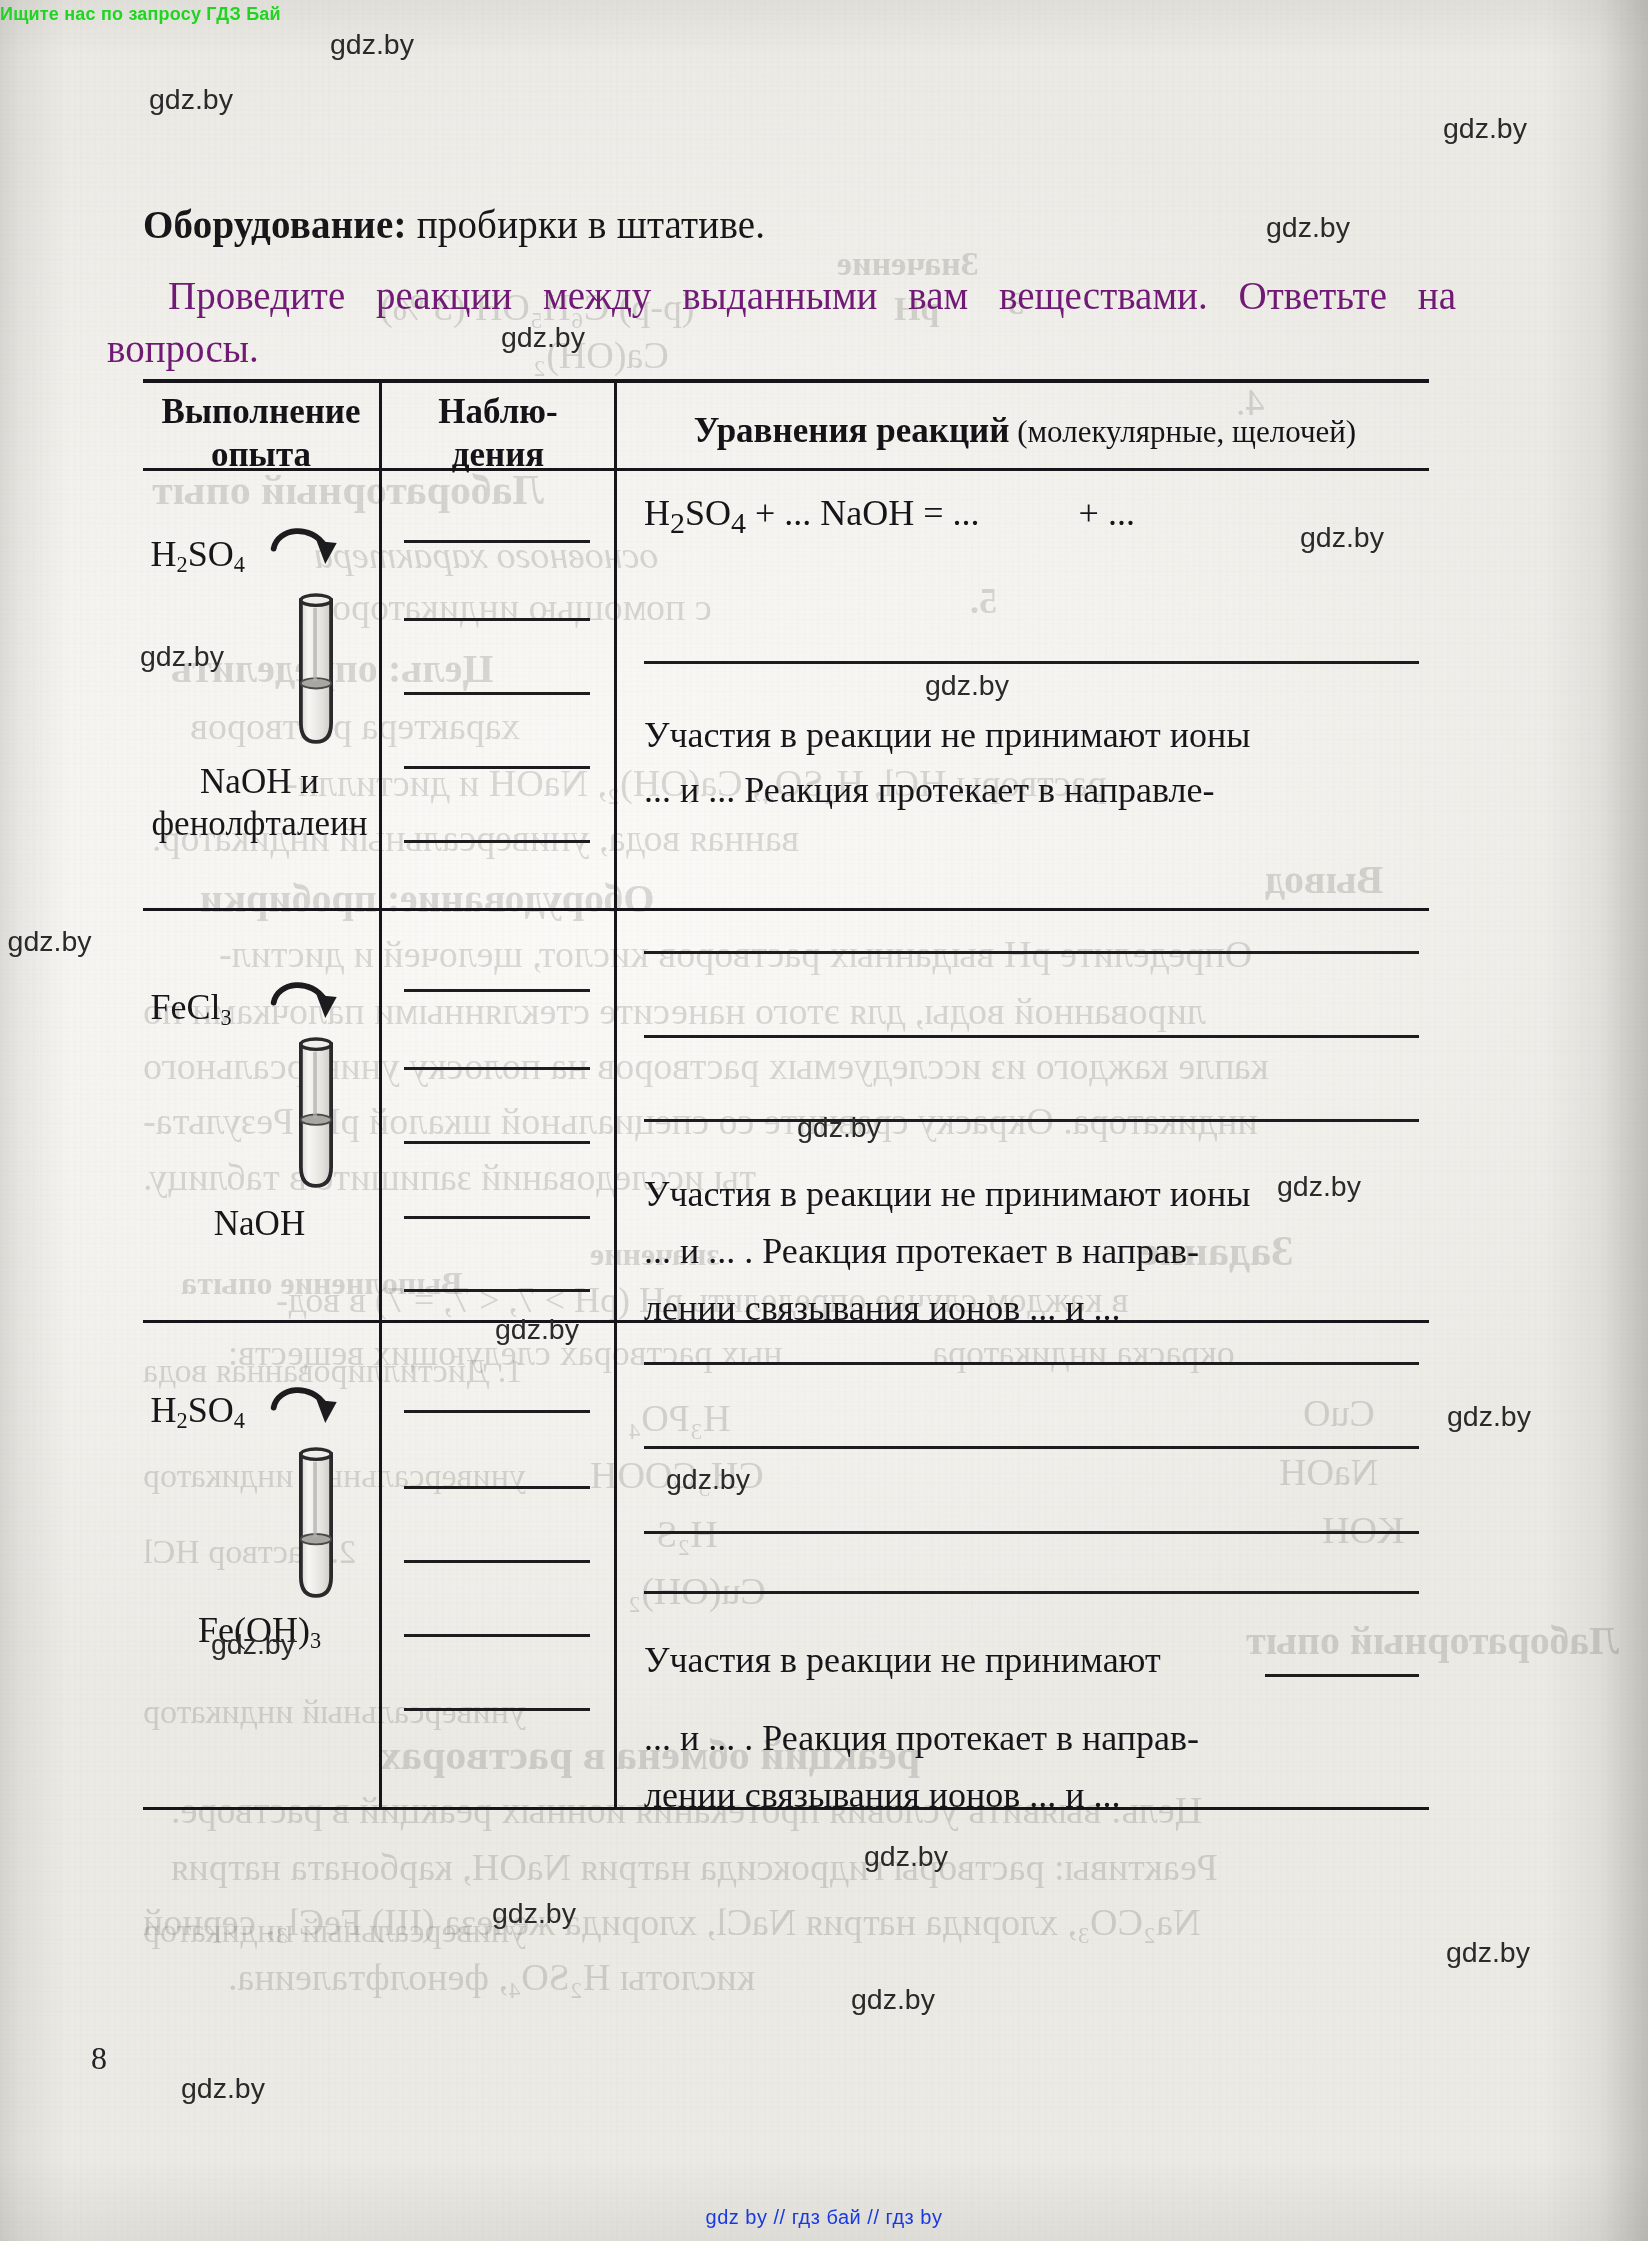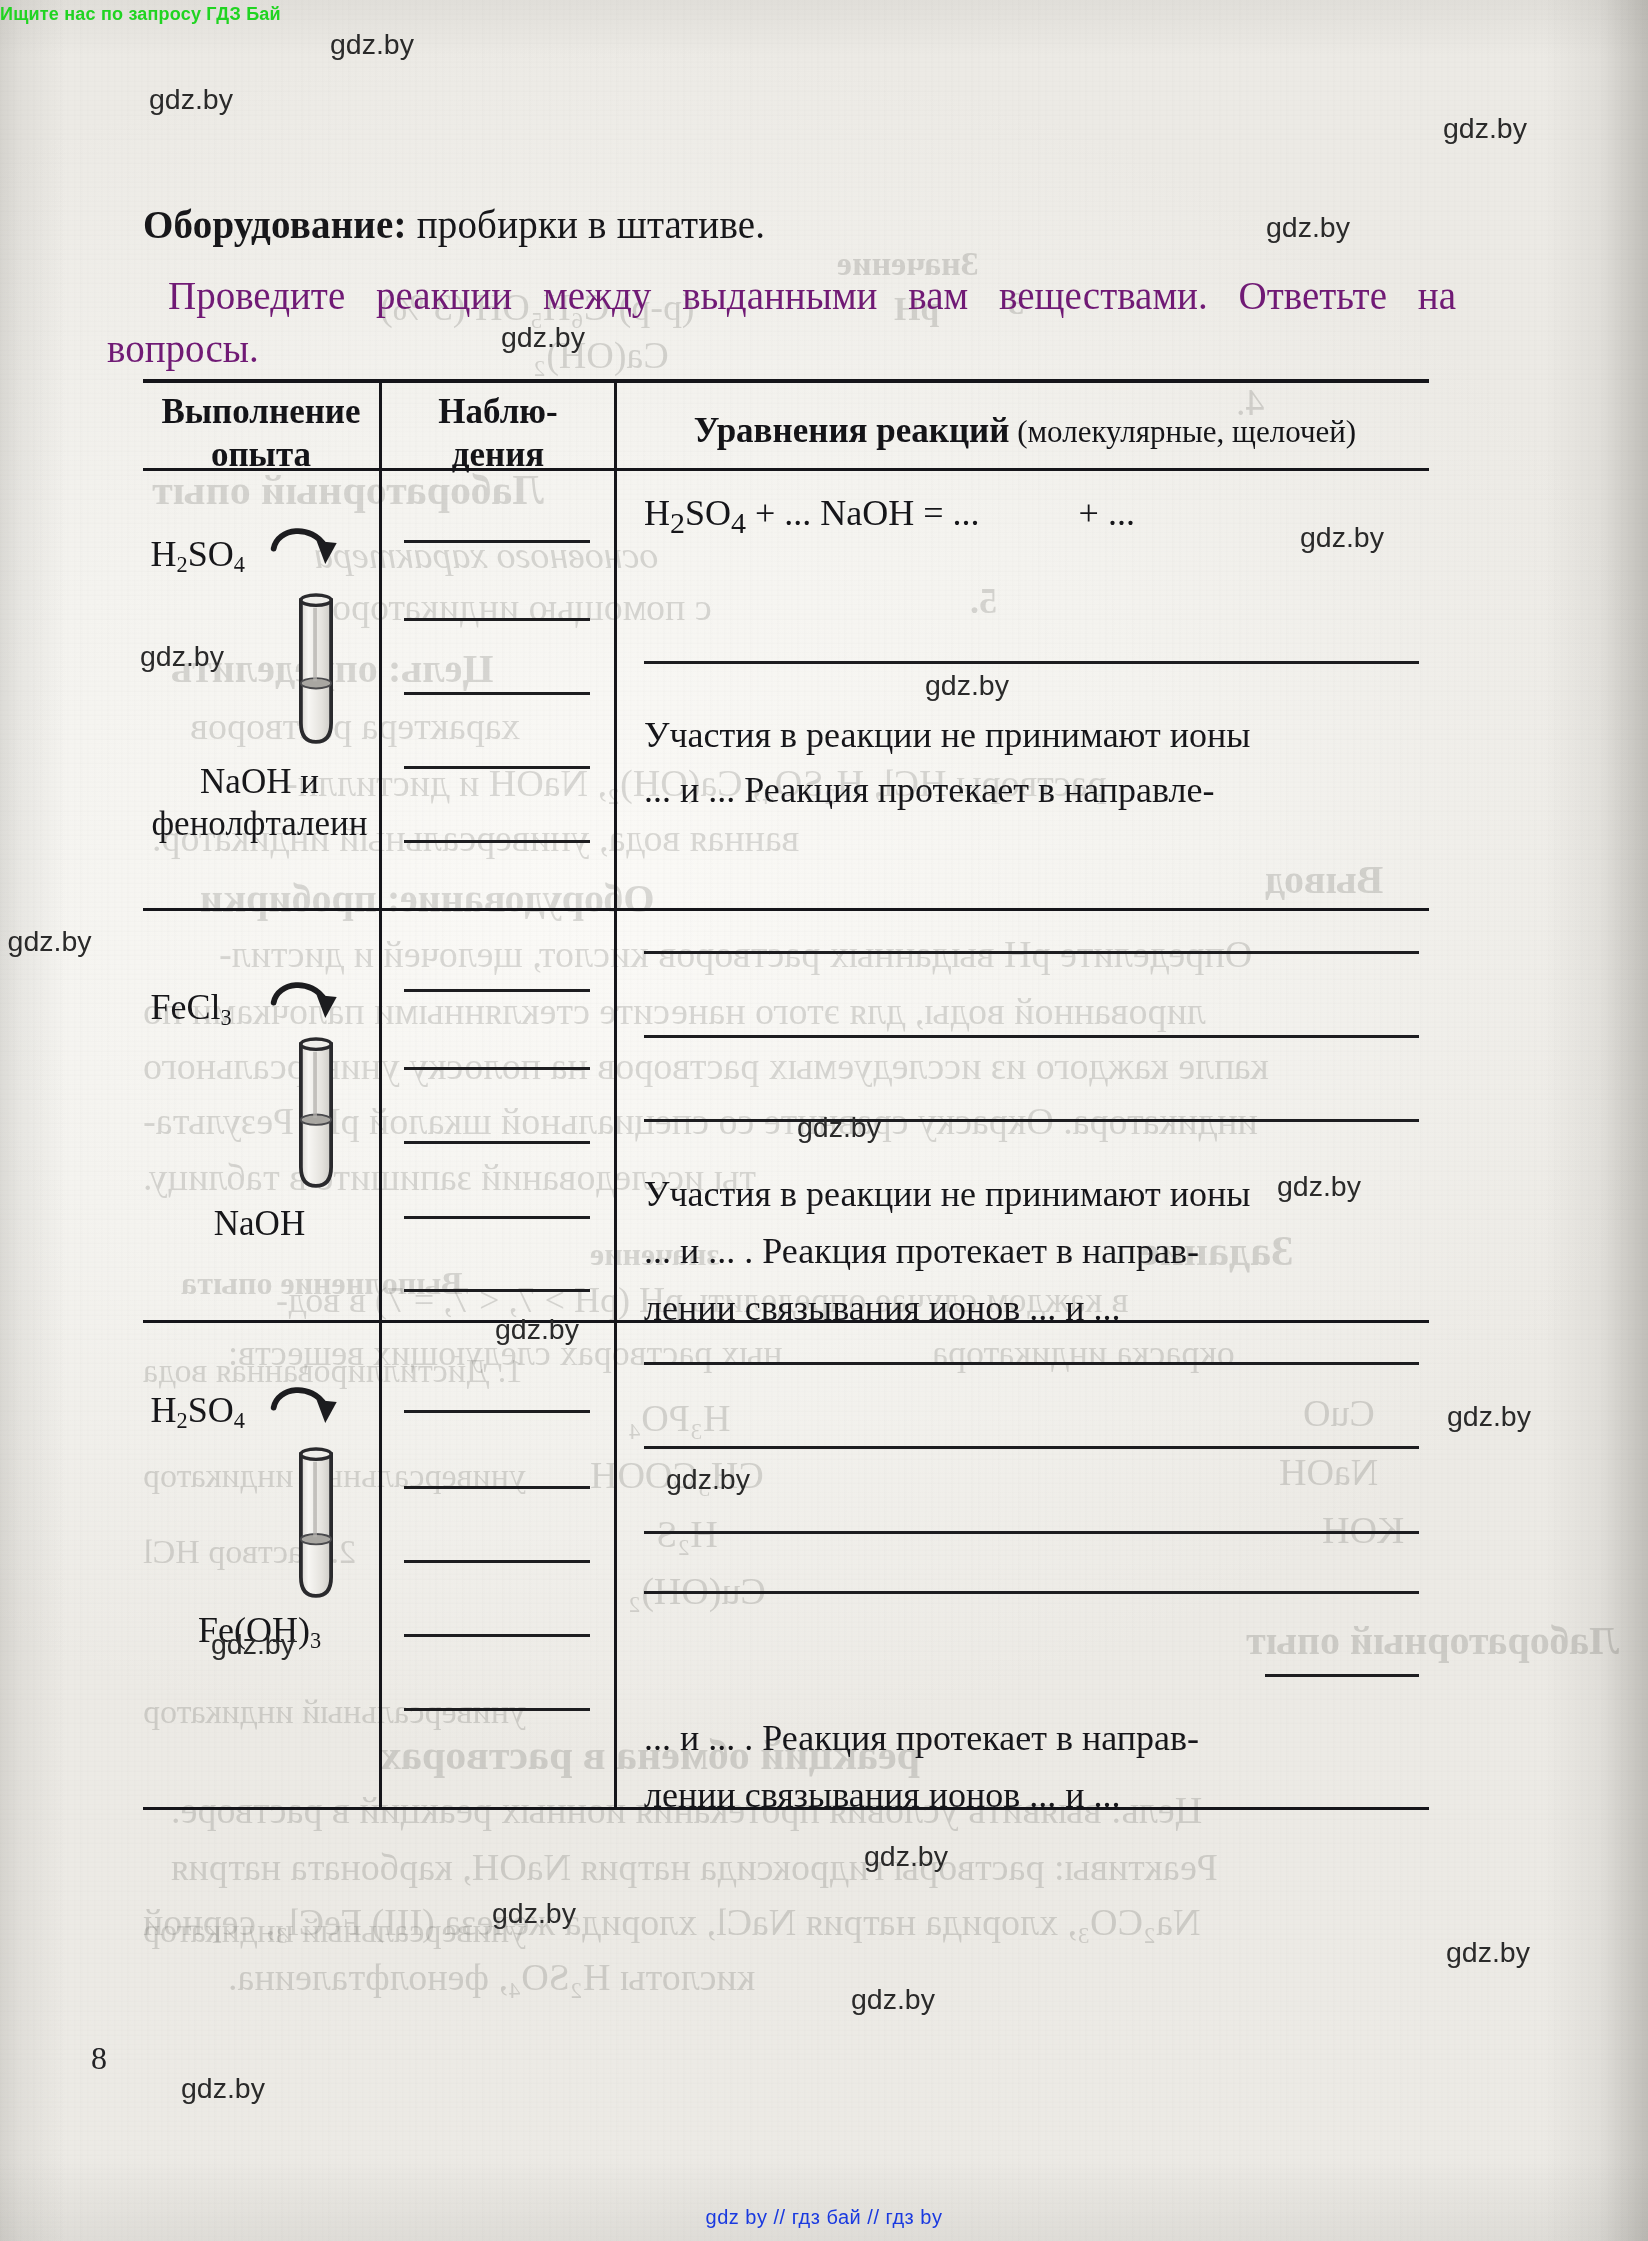--- a/index.html
+++ b/index.html
@@ -404,20 +404,21 @@
   <div class="blank" style="left:404px; top:1410px; width:186px;"></div>
   <div class="blank" style="left:404px; top:1486px; width:186px;"></div>
   <div class="blank" style="left:404px; top:1560px; width:186px;"></div>
   <div class="blank" style="left:404px; top:1634px; width:186px;"></div>
   <div class="blank" style="left:404px; top:1708px; width:186px;"></div>
 
   <div class="blank" style="left:644px; top:1362px; width:775px;"></div>
   <div class="blank" style="left:644px; top:1446px; width:775px;"></div>
   <div class="blank" style="left:644px; top:1531px; width:775px;"></div>
   <div class="blank" style="left:644px; top:1591px; width:775px;"></div>
+  <div class="eqtext" style="left:644px; top:1634px;">Участия в реакции не принимают</div>
   <div class="blank-short" style="left:1265px; top:1674px; width:154px;"></div>
   <div class="eqtext" style="left:644px; top:1712px;">...     и    ... . Реакция протекает в направ-</div>
   <div class="eqtext" style="left:644px; top:1769px;">лении  связывания  ионов    ...    и    ...</div>
 
   <div class="pageno">8</div>
 </div>
 
 <div class="site-banner">Ищите нас по запросу ГДЗ Бай</div>
 <div class="site-footer">gdz by  //  гдз бай  //  гдз by</div>
 

